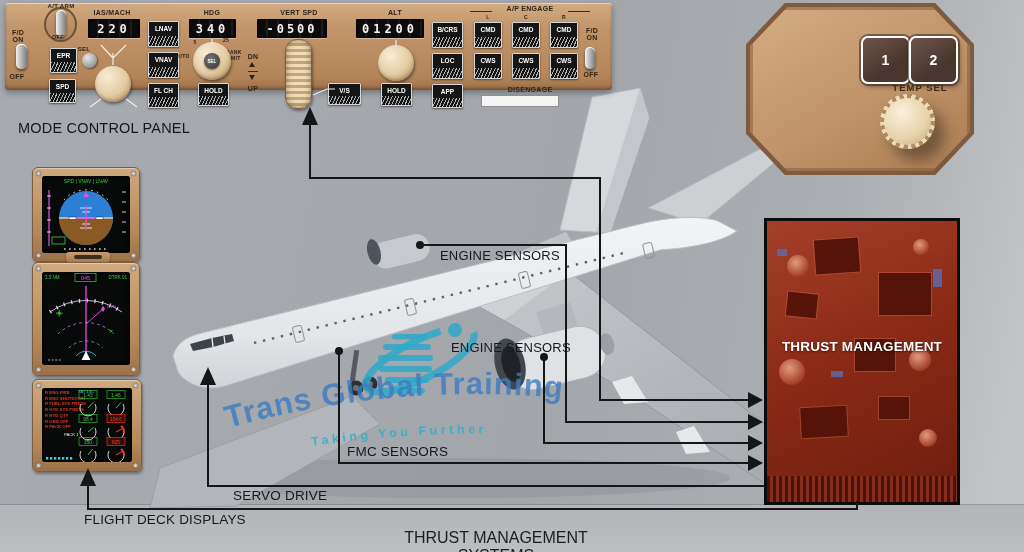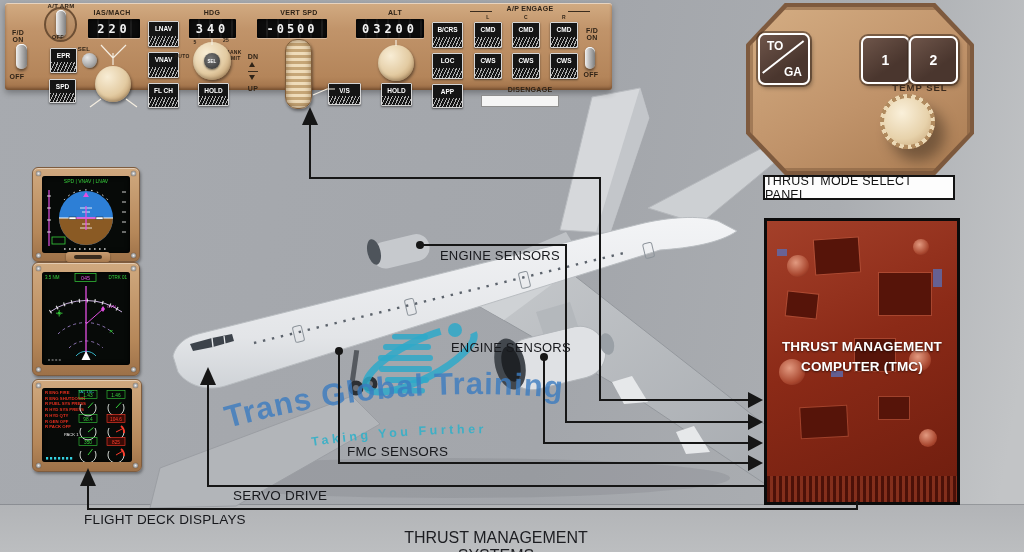--- a/index.html
+++ b/index.html
@@ -217,21 +217,21 @@
     <div class="disp" style="left:252px;top:16px;width:70px;height:19px;letter-spacing:3px">-0500</div>
     <div class="plabel" style="left:240px;top:50px;width:16px">DN</div>
     <div class="tri-up" style="left:244px;top:59px"></div>
     <div class="hline" style="left:243px;top:68px;width:10px"></div>
     <div class="tri-down" style="left:244px;top:72px"></div>
     <div class="plabel" style="left:240px;top:82px;width:16px">UP</div>
     <div class="wheel" style="left:280px;top:36px;width:27px;height:70px"></div>
     <div class="btn" style="left:323px;top:80px;width:33px;height:22px">V/S</div>
 
     <div class="plabel" style="left:368px;top:6px;width:44px">ALT</div>
-    <div class="disp" style="left:351px;top:16px;width:68px;height:19px">03200</div>
+    <div class="disp" style="left:351px;top:16px;width:68px;height:19px">01200</div>
     <div class="knob" style="left:373px;top:42px;width:36px;height:36px"></div>
     <div class="btn" style="left:376px;top:80px;width:31px;height:23px">HOLD</div>
 
     <div class="btn" style="left:427px;top:19px;width:31px;height:26px">B/CRS</div>
     <div class="btn" style="left:427px;top:50px;width:31px;height:26px">LOC</div>
     <div class="btn" style="left:427px;top:81px;width:31px;height:24px">APP</div>
 
     <div class="plabel" style="left:465px;top:2px;width:120px">A/P ENGAGE</div>
     <div class="hline" style="left:465px;top:8px;width:22px"></div>
     <div class="hline" style="left:563px;top:8px;width:22px"></div>
@@ -258,54 +258,45 @@
         <path d="M96,96 L85,104 M121,96 L132,104"></path>
         <path d="M207,36 V42"></path>
           <path d="M391,37 V43"></path>
         <path d="M308,92 L322,86 L330,86"></path>
       </g>
     </svg>
   </div>
 
   <div id="tmsp">
     <div id="tmsp-inner"></div>
-    <div class="tbtn" style="left:12px;top:30px;width:48px;height:48px">
-      <span style="position:absolute;left:7px;top:4px;font-size:12px">TO</span>
-      <span style="position:absolute;right:6px;bottom:4px;font-size:12px">GA</span>
-      <span style="position:absolute;left:-3px;top:21px;width:52px;height:1.5px;background:#fff;transform:rotate(-38deg)"></span>
-    </div>
     <div class="tbtn" style="left:115px;top:33px;width:45px;height:44px">1</div>
     <div class="tbtn" style="left:163px;top:33px;width:45px;height:44px">2</div>
     <div style="position:absolute;left:126px;top:79px;width:96px;text-align:center;font-weight:700;font-size:9.5px;color:#3a2a1e;letter-spacing:1px">TEMP SEL</div>
     <div class="serr" style="left:134px;top:91px;width:55px;height:55px">
         <div></div>
       </div>
-  </div>
-  <div class="caption-box" style="left:763px;top:175px;width:188px;height:21px">
-    <span>THRUST MODE SELECT PANEL</span>
   </div>
 
   <div id="tmc">
     <div class="chip" style="left:48px;top:18px;width:44px;height:34px;transform:rotate(-4deg)"></div>
     <div class="chip" style="left:112px;top:52px;width:52px;height:42px"></div>
     <div class="chip" style="left:20px;top:72px;width:30px;height:24px;transform:rotate(6deg)"></div>
     <div class="chip" style="left:88px;top:118px;width:40px;height:32px"></div>
     <div class="chip" style="left:34px;top:186px;width:46px;height:30px;transform:rotate(-3deg)"></div>
     <div class="chip" style="left:112px;top:176px;width:30px;height:22px"></div>
     <div class="cap" style="left:20px;top:34px;width:22px;height:22px"></div>
     <div class="cap" style="left:146px;top:18px;width:16px;height:16px"></div>
     <div class="cap" style="left:12px;top:138px;width:26px;height:26px"></div>
     <div class="cap" style="left:142px;top:128px;width:22px;height:22px"></div>
     <div class="cap" style="left:152px;top:208px;width:18px;height:18px"></div>
     <div class="bluebit" style="left:10px;top:28px;width:10px;height:7px"></div>
     <div class="bluebit" style="left:166px;top:48px;width:9px;height:18px"></div>
     <div class="bluebit" style="left:64px;top:150px;width:12px;height:6px"></div>
     <div id="tmc-pins"></div>
     <div class="tmc-text" style="top:118px">THRUST MANAGEMENT</div>
-    <div class="tmc-text" style="top:138px">COMPUTER (TMC)</div>
   </div>
 
   <div class="bez" style="left:32px;top:167px;width:106px;height:93px">
     <div class="screw" style="left:3px;top:3px"></div>
       <div class="screw" style="right:3px;top:3px"></div>
     <div class="screw" style="left:3px;bottom:3px"></div>
       <div class="screw" style="right:3px;bottom:3px"></div>
     <div class="screen" style="left:9px;top:8px;width:88px;height:77px">
       <svg width="88" height="77" viewBox="0 0 88 77">
         <text x="44" y="7" fill="#37d03c" font-size="5" text-anchor="middle" font-family="Liberation Sans,sans-serif">SPD | VNAV | LNAV</text>
@@ -443,19 +434,20 @@
       <polygon points="763,443 748,435 748,451"></polygon>
       <polygon points="763,463 748,455 748,471"></polygon>
       <polygon points="208,367 200,385 216,385"></polygon>
       <polygon points="88,468 80,486 96,486"></polygon>
       <circle cx="420" cy="245" r="4"></circle>
       <circle cx="544" cy="357" r="4"></circle>
       <circle cx="339" cy="351" r="4"></circle>
     </g>
   </svg>
 
+  <div class="olabel" style="left:18px;top:120px;font-size:14.5px">MODE CONTROL PANEL</div>
   <div class="olabel" style="left:440px;top:248px;font-size:13px">ENGINE SENSORS</div>
   <div class="olabel" style="left:451px;top:340px;font-size:13px">ENGINE SENSORS</div>
   <div class="olabel" style="left:347px;top:444px">FMC SENSORS</div>
   <div class="olabel" style="left:233px;top:488px">SERVO DRIVE</div>
   <div class="olabel" style="left:84px;top:512px">FLIGHT DECK DISPLAYS</div>
   <div id="title-bottom">THRUST MANAGEMENT SYSTEMS</div>
 </div>
 
 </body></html>

